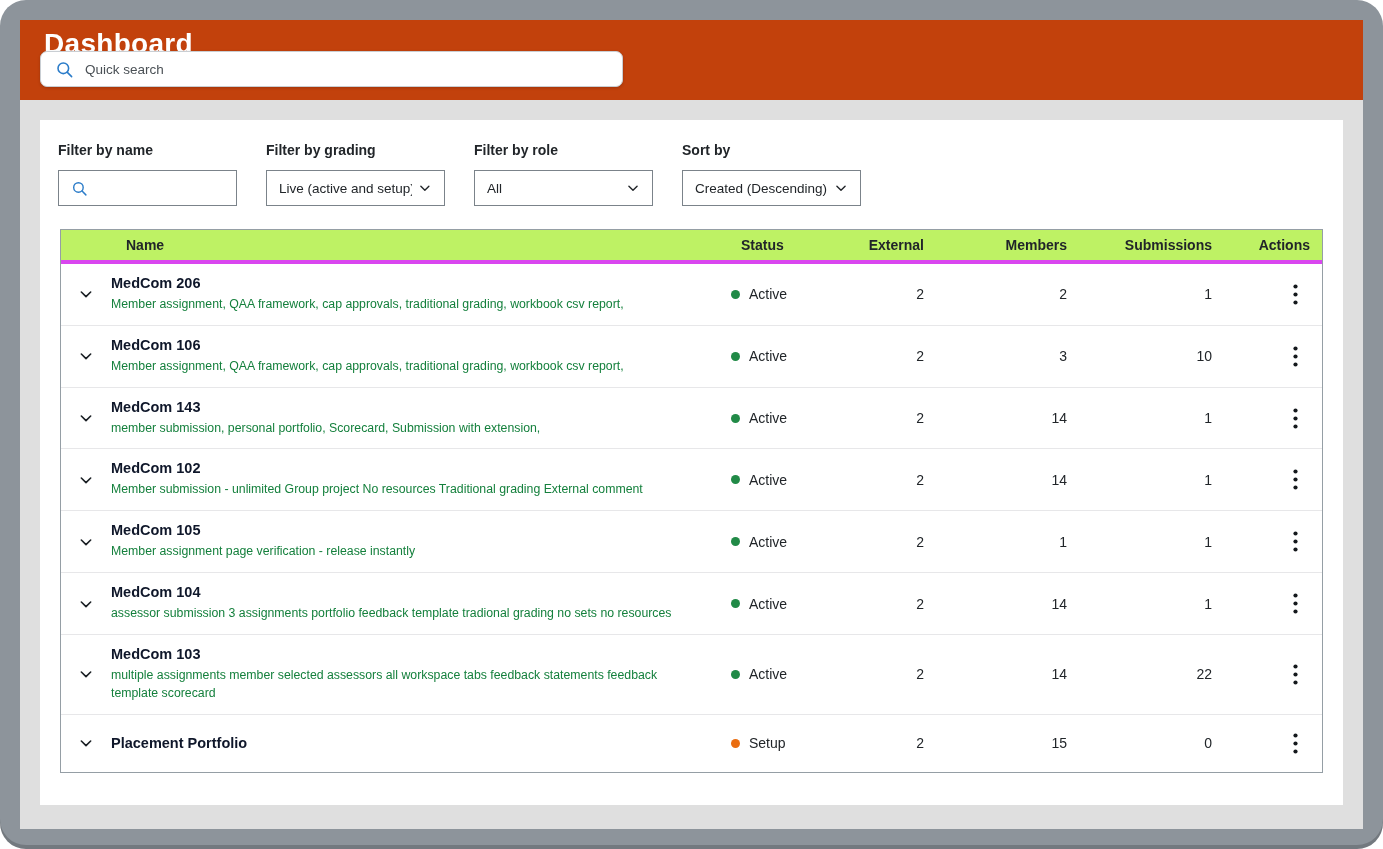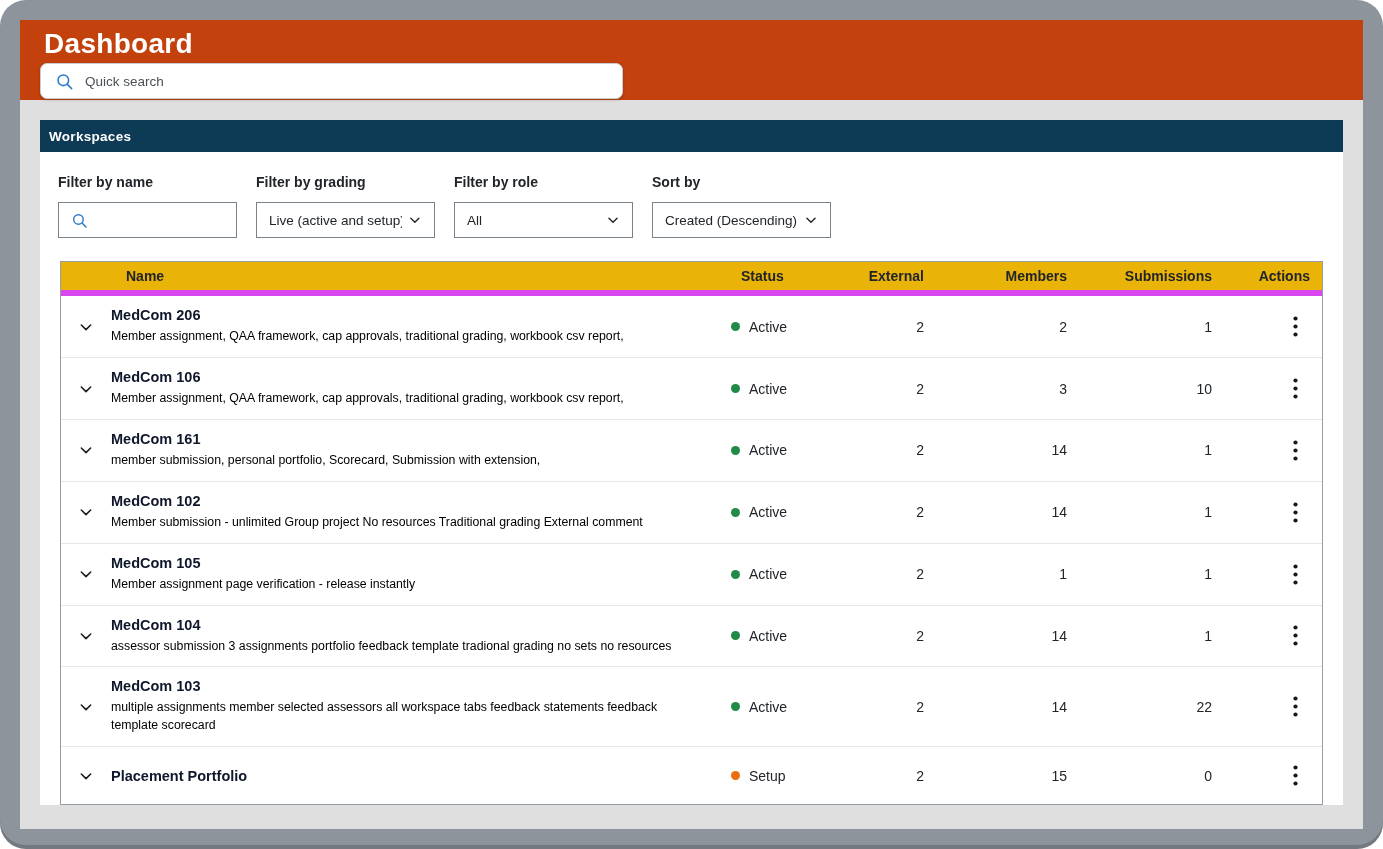--- a/index.html
+++ b/index.html
@@ -19,21 +19,21 @@
   }
   
   .main-header {
     position: relative; height: 80px; background: #c2410c;
   }
   .page-title {
     position: absolute; left: 24px; top: 8px;
     color: #ffffff; font-size: 28px; font-weight: 800; letter-spacing: 0.3px;
   }
   .quick-search {
-    position: absolute; left: 20px; top: 43px; width: 583px; height: 36px;
+    position: absolute; left: 20px; top: 31px; width: 583px; height: 36px;
     background: #ffffff; border: 1px solid #c9ced3; border-radius: 7px;
     display: flex; align-items: center; padding-left: 14px; gap: 11px;
     box-shadow: 0 1px 3px rgba(0,0,0,0.18);
   }
   .quick-search input {
     border: 0; outline: none; flex: 1; height: 100%;
     font-family: inherit; font-size: 13.5px; color: #333;
     background: transparent;
   }
   .quick-search input::placeholder { color: #4a5055; opacity: 1; }
@@ -42,21 +42,21 @@
     position: absolute; left: 20px; right: 20px; top: 100px; height: 685px;
     display: flex; flex-direction: column;
   }
   .panel-header {
     height: 36px; background: #0d3a55; color: #ffffff;
     display: flex; align-items: center; padding-left: 9px;
     font-size: 13.5px; font-weight: 800; letter-spacing: 0.3px;
   }
   .panel-body { flex: 1; background: #ffffff; }
   
-  .filters { display: flex; gap: 19px; margin: 22px 0 0 18px; }
+  .filters { display: flex; gap: 29px; margin: 22px 0 0 18px; }
   .filter-group { width: 179px; }
   .filter-group label {
     display: block; font-size: 14px; font-weight: 600; color: #212529;
     margin-bottom: 12px;
   }
   .control {
     height: 36px; border: 1px solid #7b838a; background: #fff;
     display: flex; align-items: center; padding: 0 12px;
     font-size: 13.5px; color: #212529;
   }
@@ -70,21 +70,21 @@
   
   .ws-table {
     margin: 23px 20px 0 20px; border: 1px solid #959ea5; background: #fff;
   }
   .thead, .trow {
     display: grid;
     grid-template-columns: 50px 575px 138px 112px 143px 145px 1fr;
     align-items: center;
   }
   .thead {
-    height: 34px; background: #eab308; border-bottom: 6px solid #d946ef;
+    height: 34px; background: #bef264; border-bottom: 4px solid #d946ef;
     font-size: 14px; font-weight: 600; color: #1e2329;
   }
   .th-name { padding-left: 15px; }
   .th-status { padding-left: 55px; }
   .th-num { text-align: right; padding-right: 12px; }
   .th-actions { text-align: right; padding-right: 12px; }
   .trow { min-height: 58px; }
   .trow + .trow { border-top: 1px solid #e7e7e9; }
   .cell { font-size: 14px; color: #212529; }
   .c-exp { display: flex; justify-content: center; }
@@ -94,21 +94,21 @@
   }
   .c-name {
     display: flex; flex-direction: column; justify-content: center;
     padding: 11px 8px 11px 0;
   }
   .ws-link {
     color: #0f172a; font-size: 14.5px; font-weight: 600; text-decoration: none;
     width: fit-content; cursor: pointer;
   }
   .ws-desc {
-    margin-top: 5px; font-size: 12.3px; line-height: 1.45; color: #000000;
+    margin-top: 5px; font-size: 12.3px; line-height: 1.45; color: #15803d;
   }
   .c-status { display: flex; align-items: center; gap: 9px; padding-left: 45px; }
   .dot { width: 9px; height: 9px; border-radius: 50%; flex: 0 0 auto; }
   .c-num { text-align: right; padding-right: 12px; }
   .c-actions { display: flex; justify-content: flex-end; padding-right: 16px; }
   .kebab {
     background: none; border: 0; cursor: pointer; padding: 2px 8px;
     display: flex; align-items: center;
   }
 </style>
@@ -123,21 +123,20 @@
       <div class="quick-search">
         <svg width="19" height="19" viewBox="0 0 24 24">
           <circle cx="10.5" cy="10.5" r="6.7" fill="none" stroke="#2b7cc9" stroke-width="2"></circle>
           <line x1="15.6" y1="15.6" x2="21" y2="21" stroke="#2b7cc9" stroke-width="2" stroke-linecap="round"></line>
         </svg>
         <input type="text" placeholder="Quick search" style="">
       </div>
     </div>
 
     <div class="panel">
-      <div class="panel-header">Workspaces</div>
       <div class="panel-body">
 
         <div class="filters">
           <div class="filter-group">
             <label>Filter by name</label>
             <div class="control input-control">
               <svg width="17" height="17" viewBox="0 0 24 24">
                 <circle cx="10.5" cy="10.5" r="6.7" fill="none" stroke="#2b7cc9" stroke-width="2"></circle>
                 <line x1="15.6" y1="15.6" x2="21" y2="21" stroke="#2b7cc9" stroke-width="2" stroke-linecap="round"></line>
               </svg>
@@ -249,21 +248,21 @@
 
   <div class="trow">
     <div class="cell c-exp">
       <button class="expander">
         <svg width="16" height="16" viewBox="0 0 24 24">
           <path d="M5 9l7 7 7-7" fill="none" stroke="#1a1f24" stroke-width="2.4" stroke-linecap="round" stroke-linejoin="round"></path>
         </svg>
       </button>
     </div>
     <div class="cell c-name">
-      <a class="ws-link">MedCom 161</a>
+      <a class="ws-link">MedCom 143</a>
       <div class="ws-desc">member submission, personal portfolio, Scorecard, Submission with extension,</div>
     </div>
     <div class="cell c-status">
       <span class="dot" style="background: rgb(33, 138, 71);"></span>
       <span class="status-text">Active</span>
     </div>
     <div class="cell c-num c-managers">2</div>
     <div class="cell c-num c-members">14</div>
     <div class="cell c-num c-subs">1</div>
     <div class="cell c-actions">

